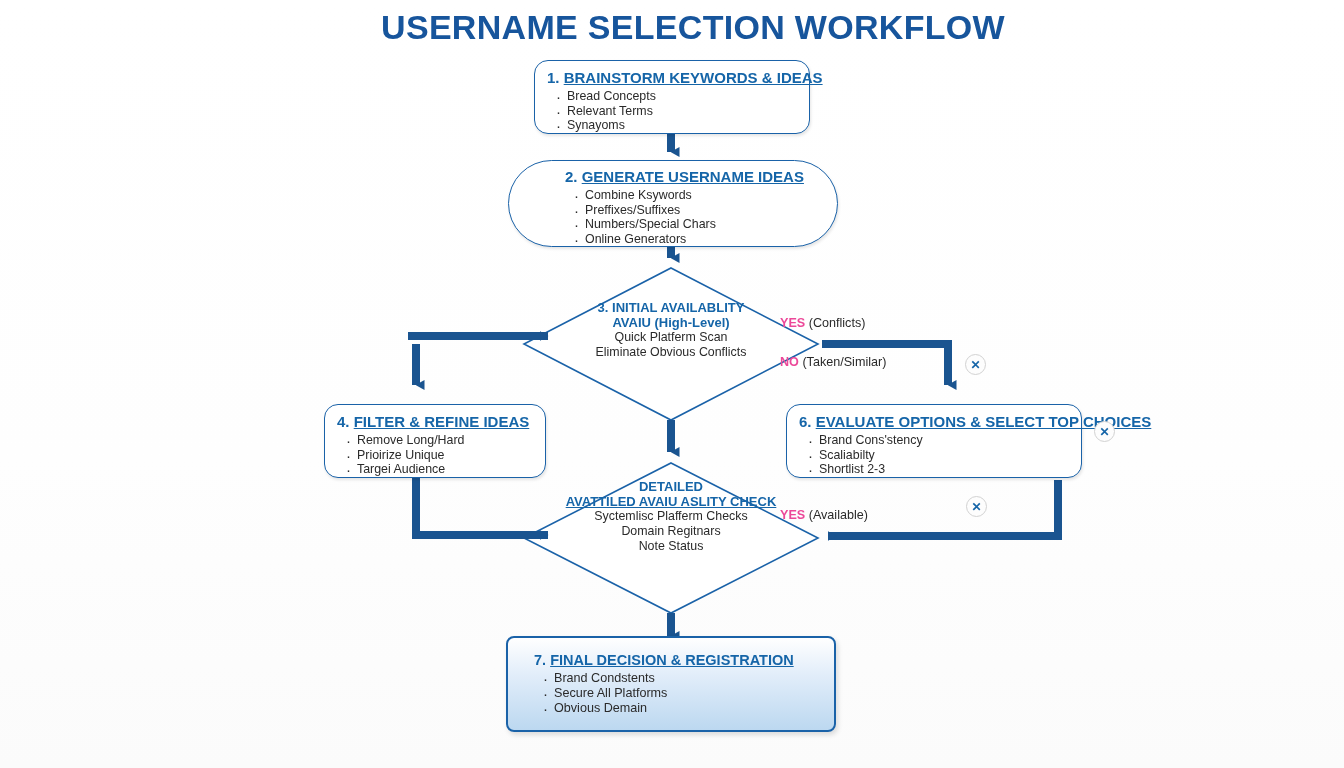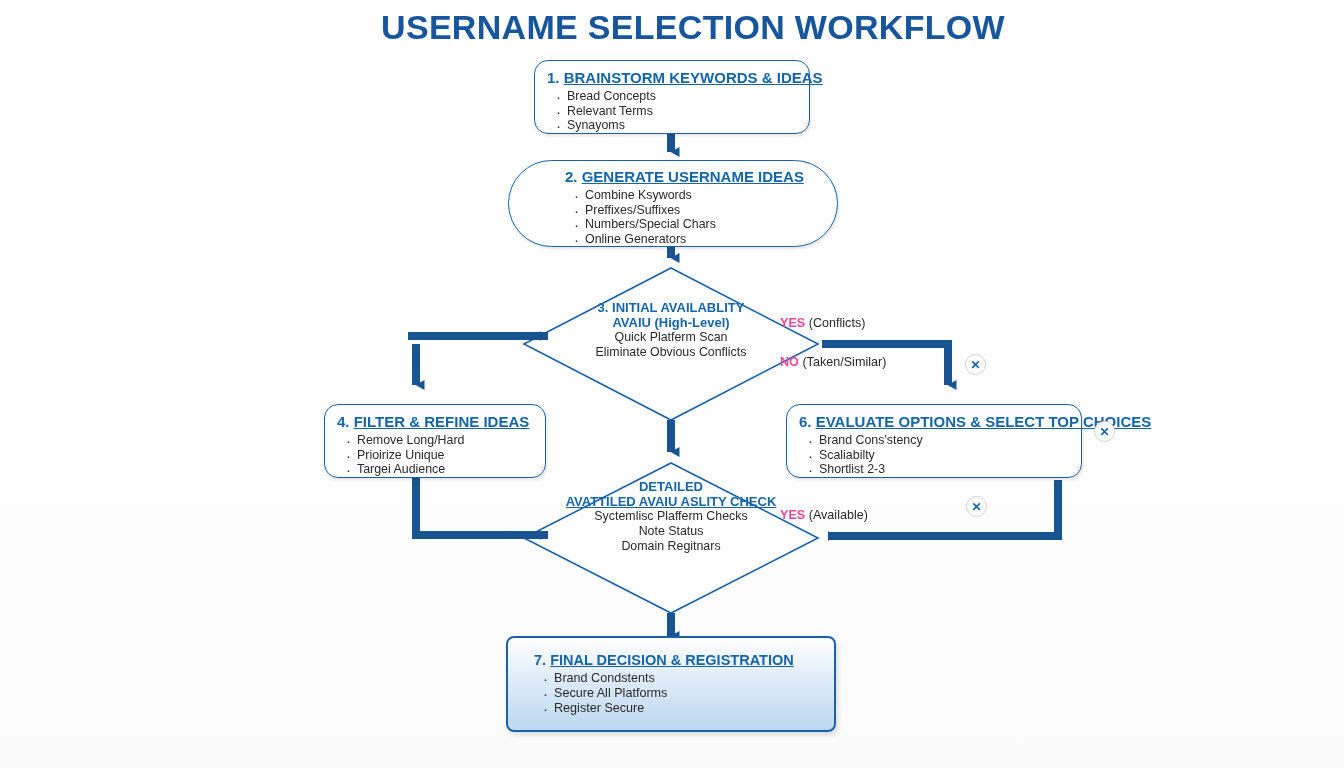--- a/index.html
+++ b/index.html
@@ -276,35 +276,35 @@
     </div>
   </div>
 
   <div class="diamond-wrap" style="left:524px; top:479px; width:294px; height:82px;">
     <div class="diamond-txt">
       <div class="dia-head">DETAILED</div>
       <div class="dia-head">
         <span class="u">AVATTILED AVAIU ASLITY CHECK</span>
       </div>
       <div class="dia-sub">Syctemlisc Plafferm Checks</div>
+      <div class="dia-sub">Domain Regitnars</div>
       <div class="dia-sub">Note Status</div>
-      <div class="dia-sub">Domain Regitnars</div>
     </div>
   </div>
 
   <div class="node finalnode" style="left:506px; top:636px; width:330px; height:96px;">
     <div class="node-inner">
       <div class="node-head">
         <span class="num">7.</span>
         <span class="ttl">FINAL DECISION &amp; REGISTRATION</span>
       </div>
       <ul class="bullets">
         <li>Brand Condstents</li>
         <li>Secure All Platforms</li>
-        <li>Register Secure</li>
+        <li>Obvious Demain</li>
       </ul>
     </div>
   </div>
 
   <div class="edgelabel" style="left:780px; top:316px;">
     <b>YES</b><span> (Conflicts)</span>
   </div>
 
   <div class="edgelabel" style="left:780px; top:355px;">
     <b>NO</b><span> (Taken/Similar)</span>

